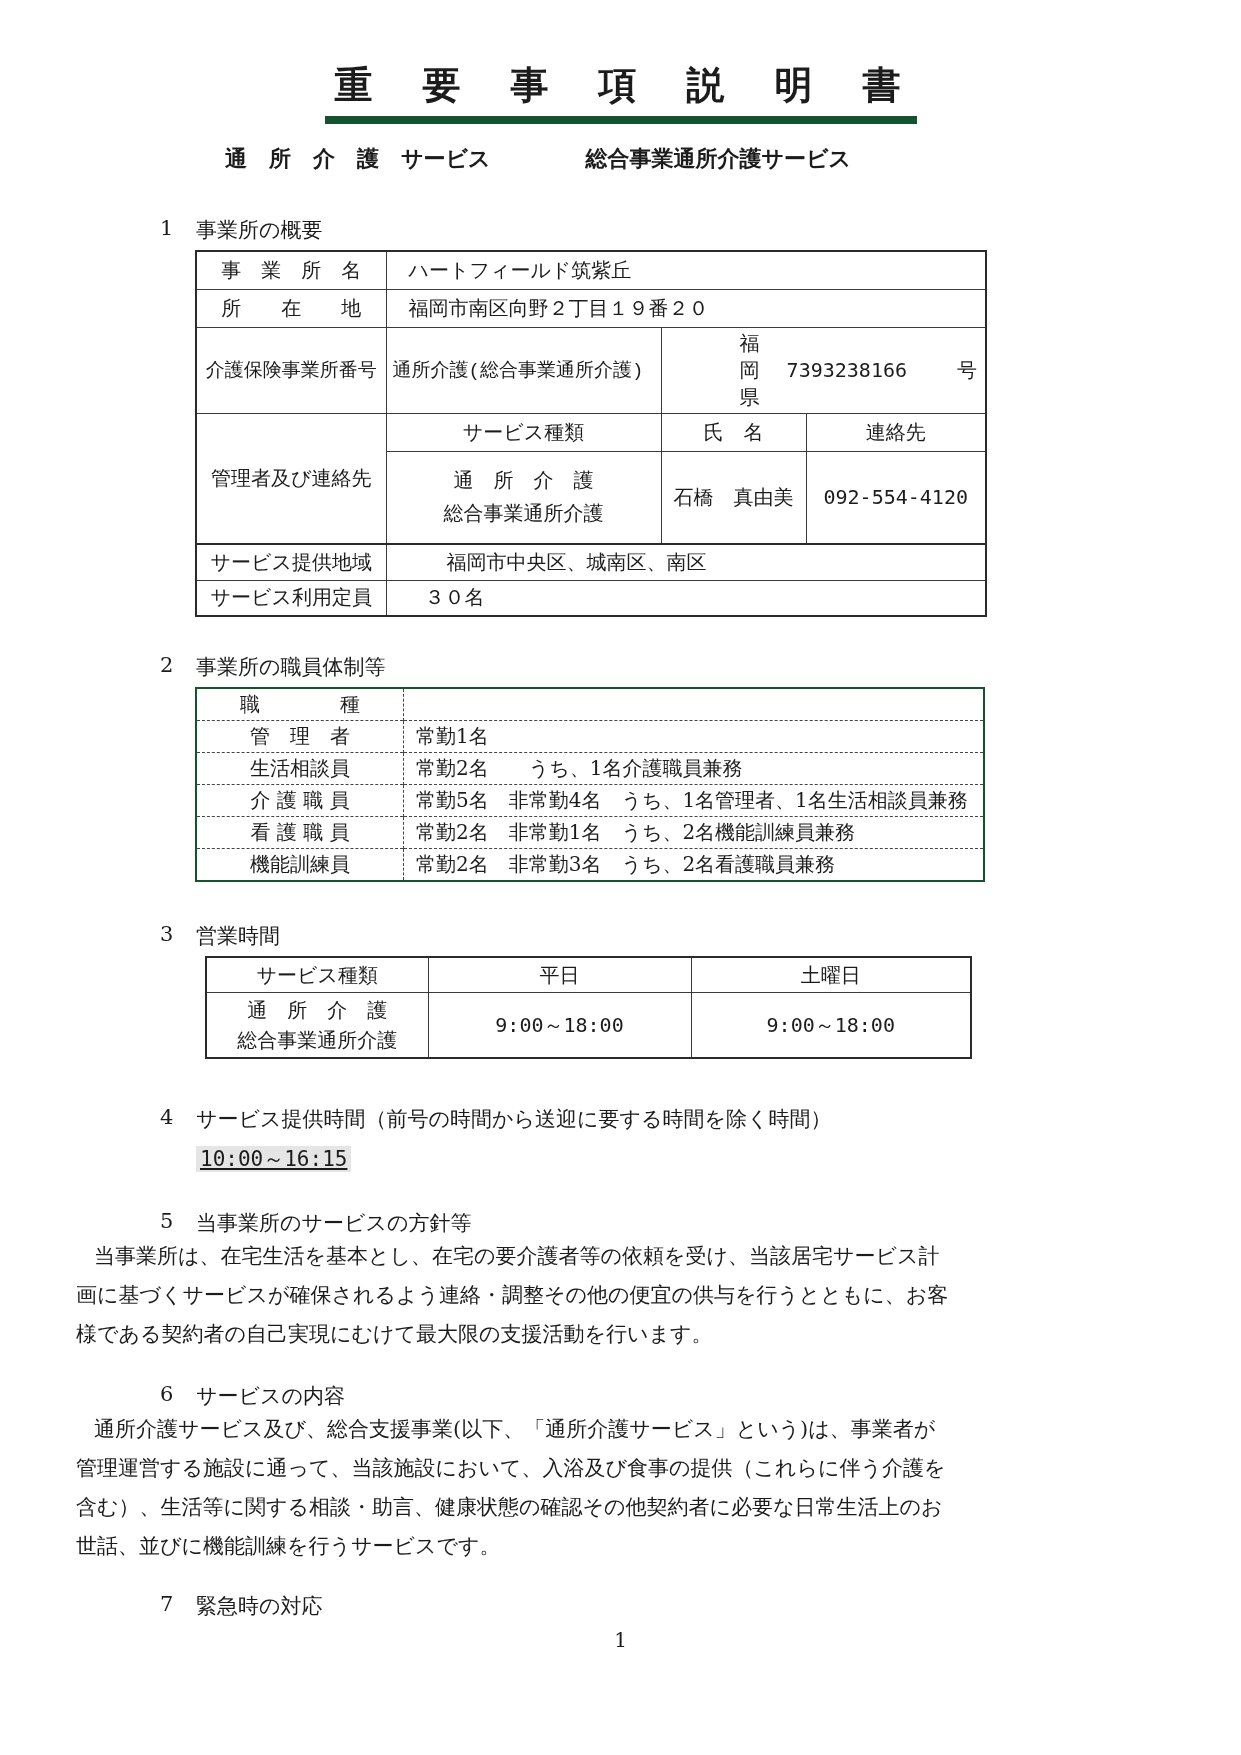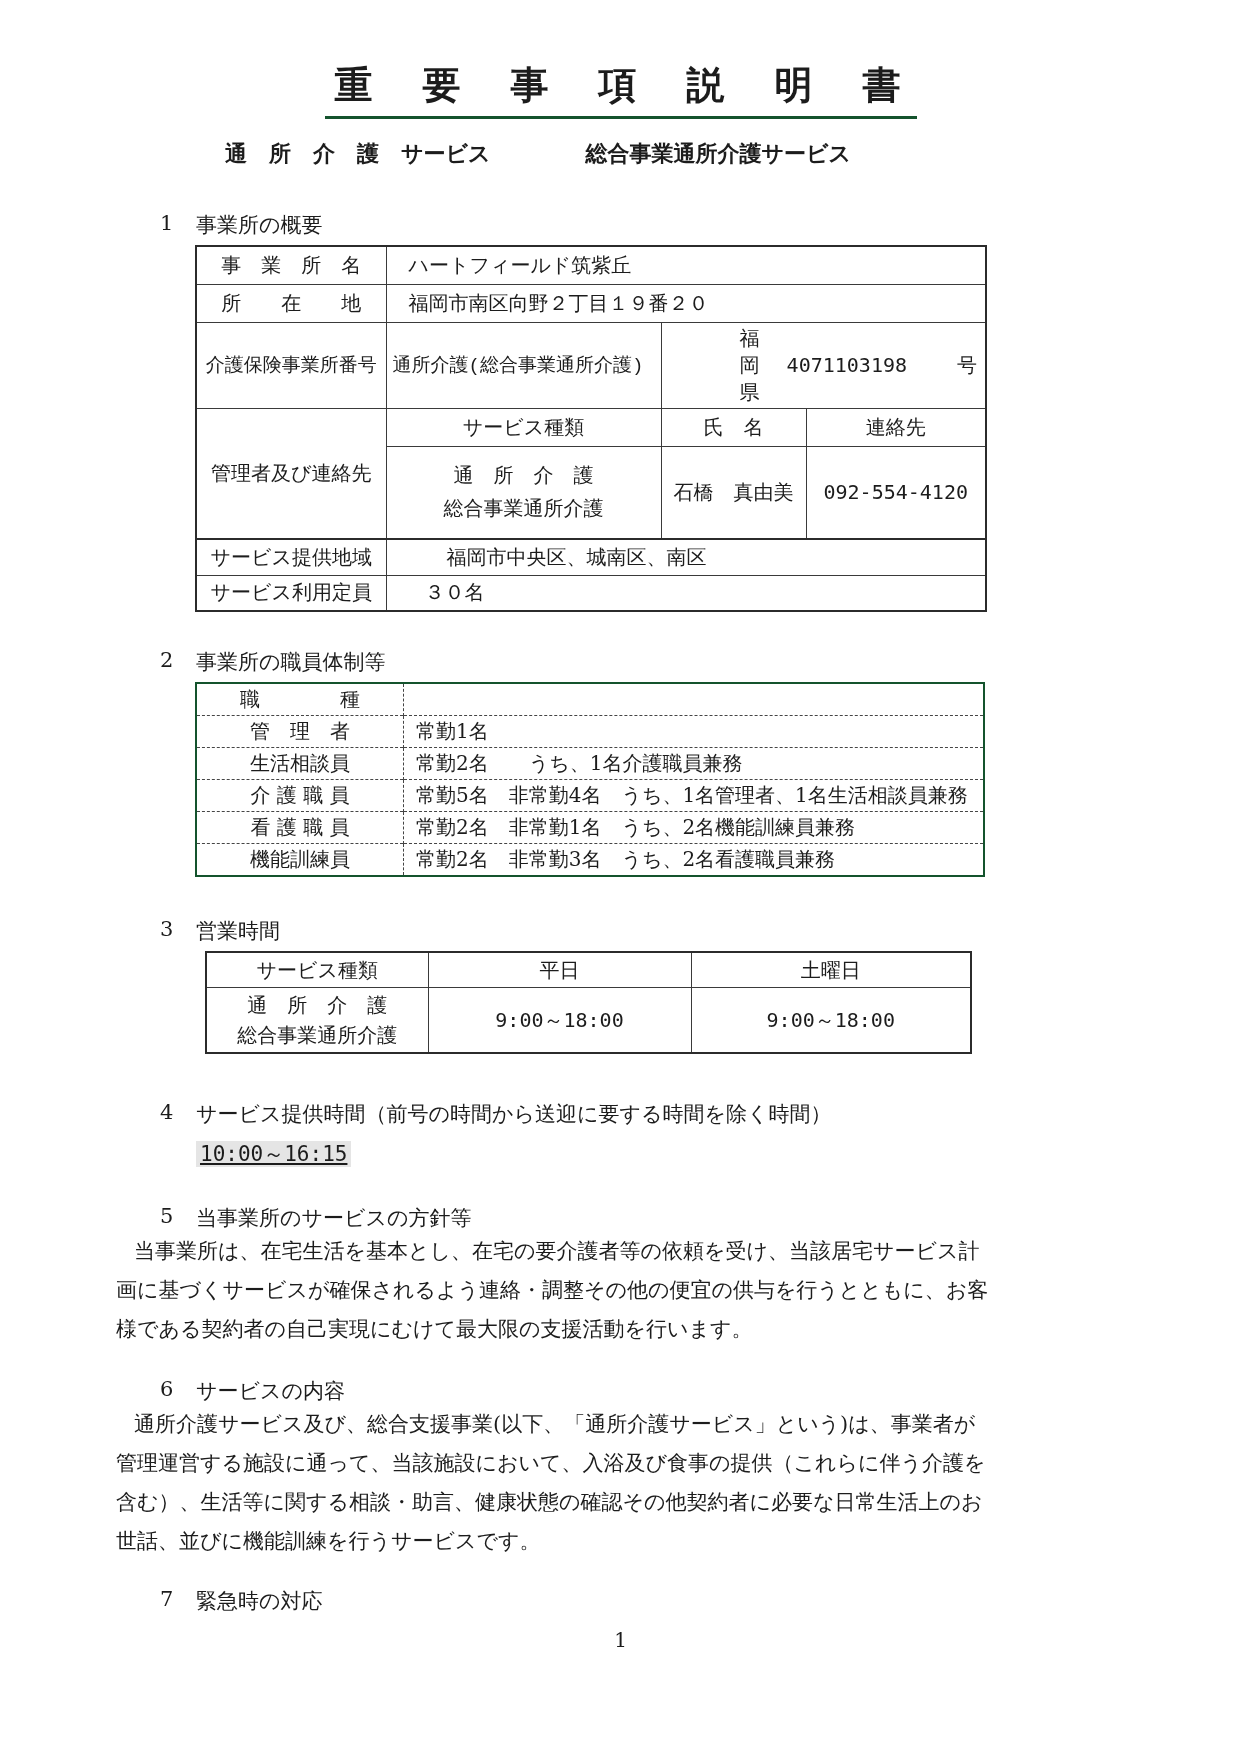--- a/index.html
+++ b/index.html
@@ -6,21 +6,21 @@
   body{
     width:1241px;height:1755px;position:relative;overflow:hidden;
     font-family:"DejaVu Serif","Liberation Serif",serif;
     color:#1c1c1c;
   }
   .mono{font-family:"DejaVu Sans Mono","Liberation Mono",monospace;}
   
   .title-wrap{text-align:center;padding-top:60px;}
   .title-text{
     display:inline-block;font-size:38px;font-weight:bold;letter-spacing:6px;
-    border-bottom:3px solid #14532d;padding:0 10px 5px 10px;
+    border-bottom:8px solid #14532d;padding:0 10px 5px 10px;
   }
   .subtitle{display:flex;margin:20px 0 0 225px;font-size:22px;font-weight:bold;gap:95px;}
   
   .sec{display:flex;font-size:21px;margin-left:160px;}
   .sec-num{width:36px;flex:none;}
   
   table{border-collapse:collapse;table-layout:fixed;}
   td{font-size:20px;padding:2px 8px;overflow:hidden;}
   .t1{width:790px;margin:6px 0 0 195px;border:2px solid #2b2b2b;}
   .t1 td{border:1px solid #3a3a3a;}
@@ -43,21 +43,21 @@
   .t3 .hdr td{height:30px;}
   .t3 .svc{line-height:30px;}
   .note{margin:6px 0 0 198px;font-size:20px;}
   
   .hl-line{margin:12px 0 0 196px;}
   .hl{
     background:#e5e5e5;font-size:21px;padding:1px 4px;
     text-decoration:underline;
   }
   
-  .para{margin-left:116px;font-size:21px;line-height:39px;white-space:nowrap;}
+  .para{margin-left:76px;font-size:21px;line-height:39px;white-space:nowrap;}
   .para .indent{padding-left:18px;}
   .page-num{position:absolute;top:1628px;left:0;right:0;text-align:center;font-size:20px;}
   
   .mt-s1{margin-top:42px;}
   .mt-s2{margin-top:36px;}
   .mt-s3{margin-top:40px;}
   .mt-s4{margin-top:46px;}
   .mt-s5{margin-top:36px;}
   .mt-s6{margin-top:28px;}
   .mt-s7{margin-top:26px;}
@@ -94,21 +94,21 @@
     <tr style="height:38px;">
       <td class="lbl">所　　在　　地</td>
       <td class="val" colspan="3">福岡市南区向野２丁目１９番２０</td>
     </tr>
     <tr style="height:38px;">
       <td class="lbl" style="font-size:19px;padding:2px 2px;">介護保険事業所番号</td>
       <td style="font-size:19px;padding-left:6px;font-family:Liberation Mono, monospace;">通所介護(総合事業通所介護)</td>
       <td colspan="2" class="dashL">
         <div class="lic-right">
           <span>福岡県</span>
-          <span class="mono">4071103198</span>
+          <span class="mono">7393238166</span>
           <span style="padding-left:24px;">号</span>
         </div>
       </td>
     </tr>
     <tr style="height:38px;">
       <td class="lbl" rowspan="2">管理者及び連絡先</td>
       <td class="ctr">サービス種類</td>
       <td class="ctr dashL">氏　名</td>
       <td class="ctr">連絡先</td>
     </tr>

